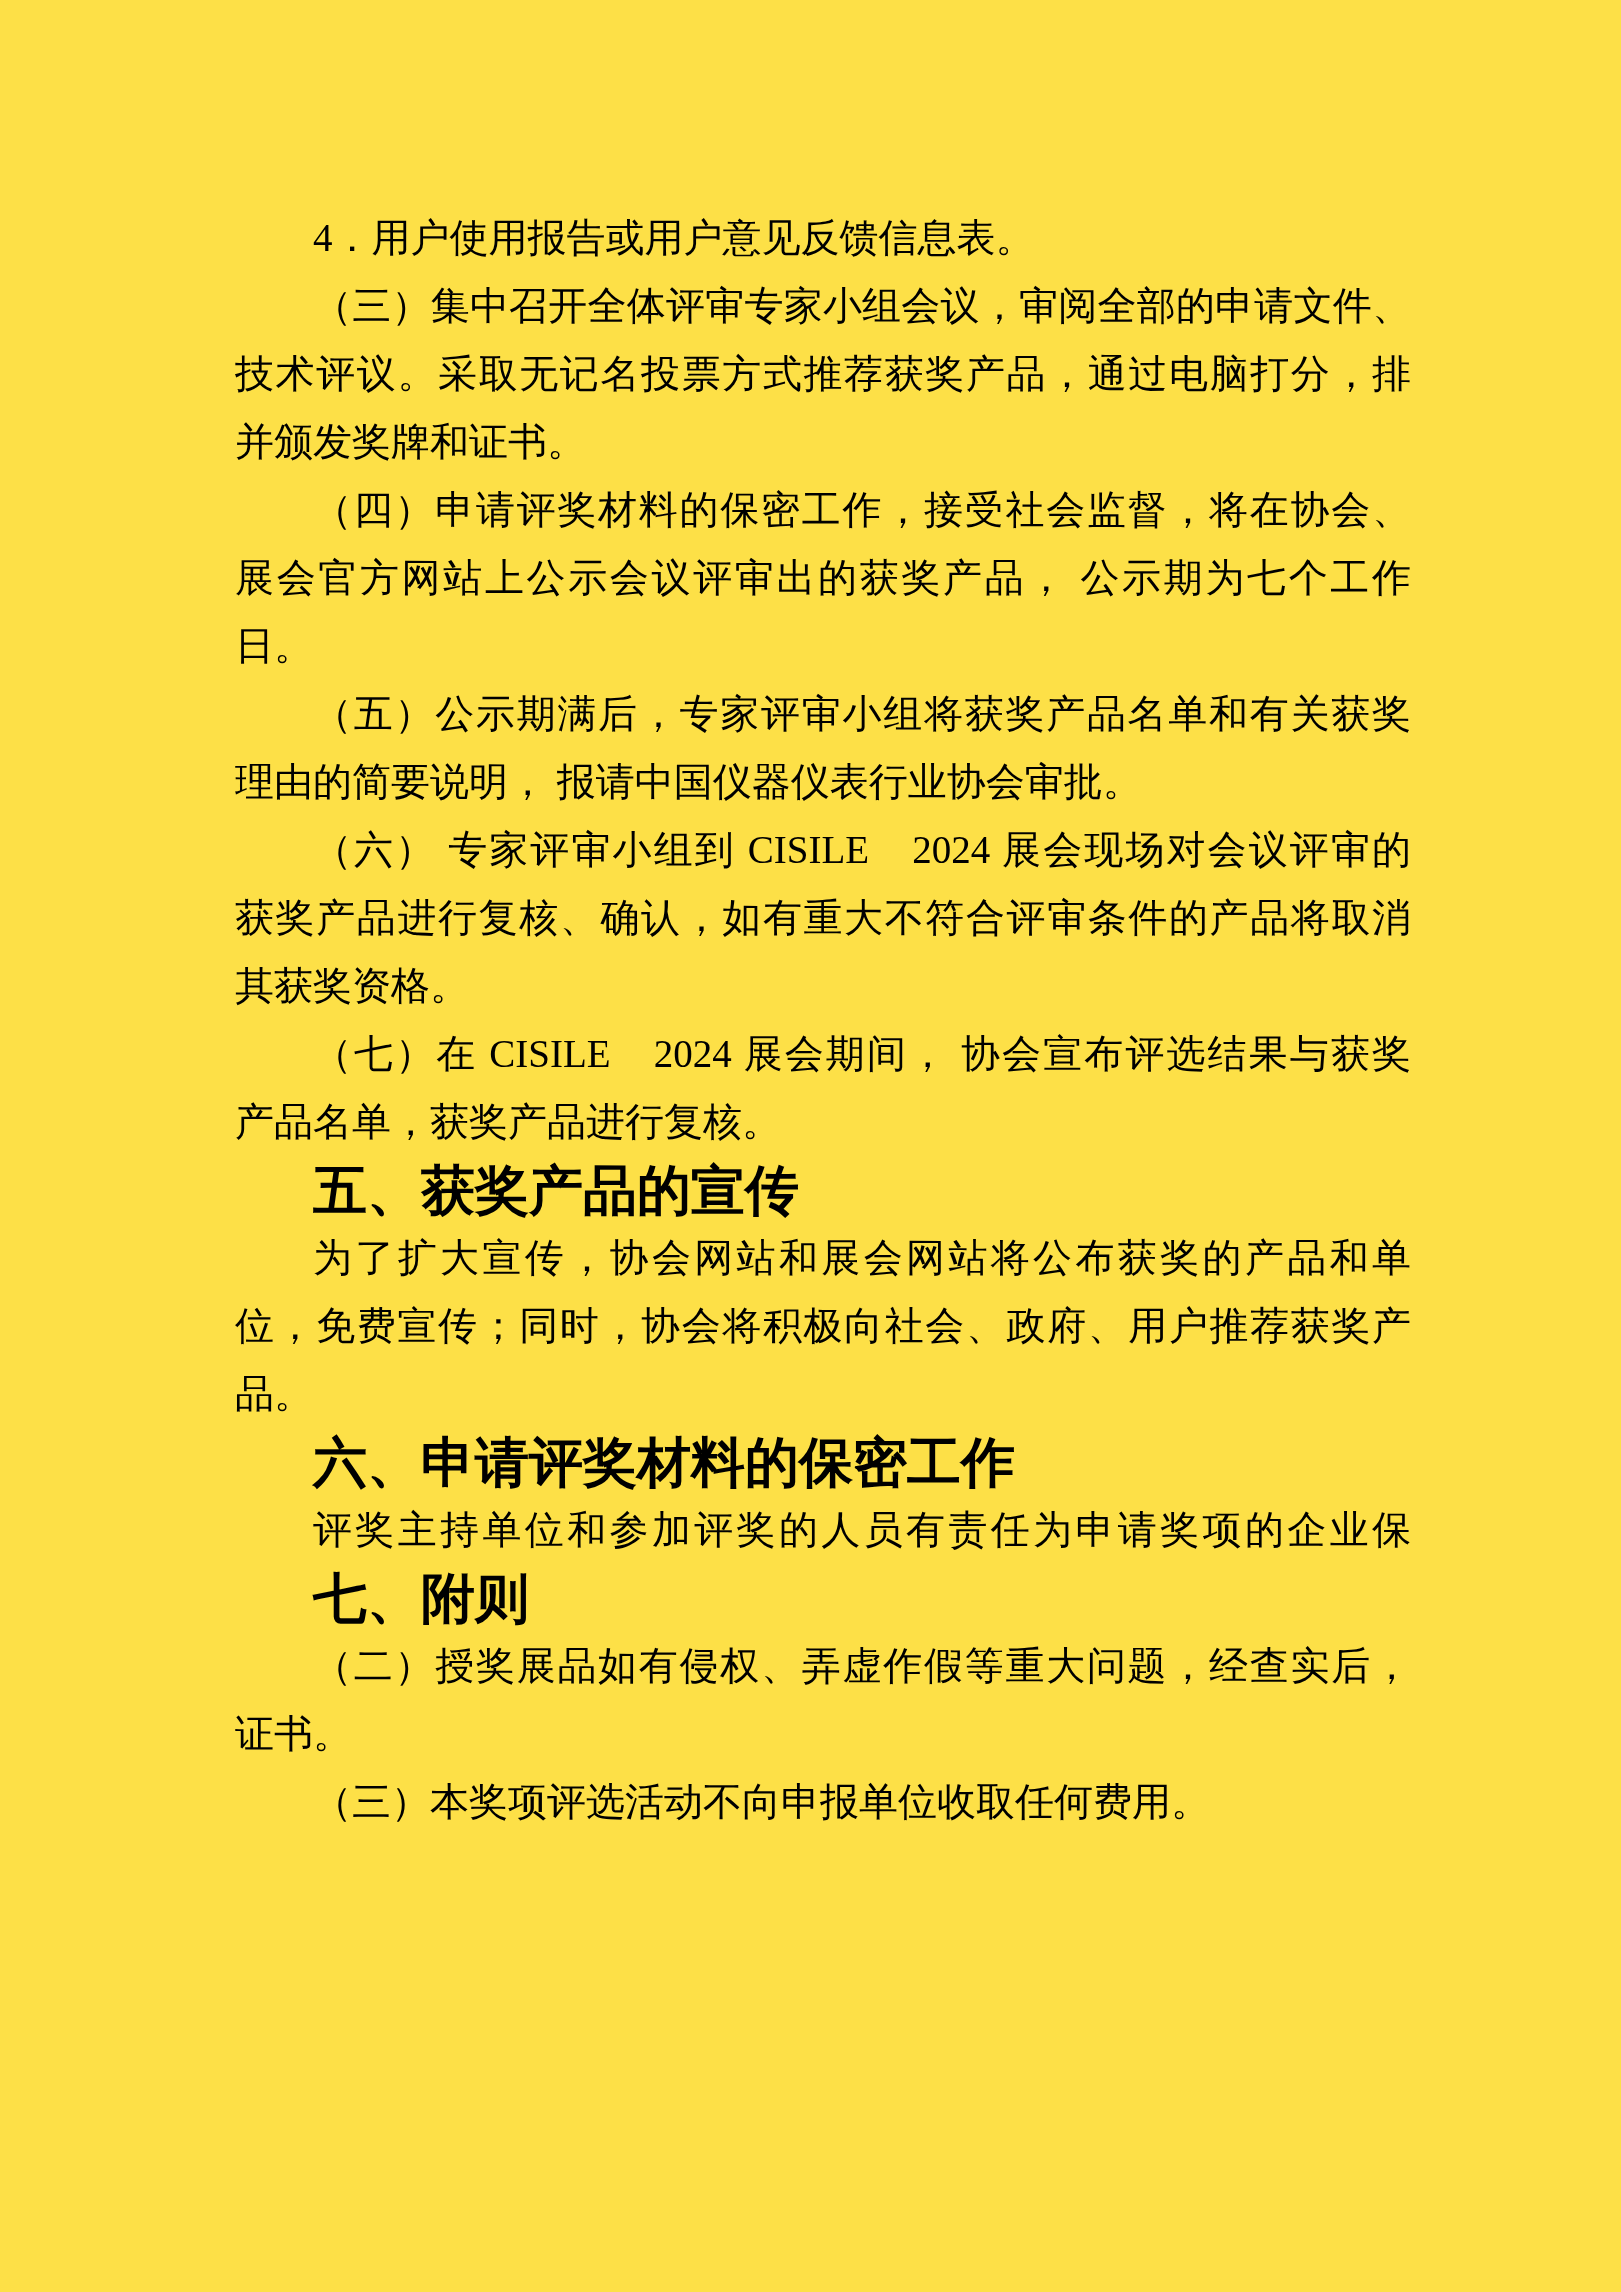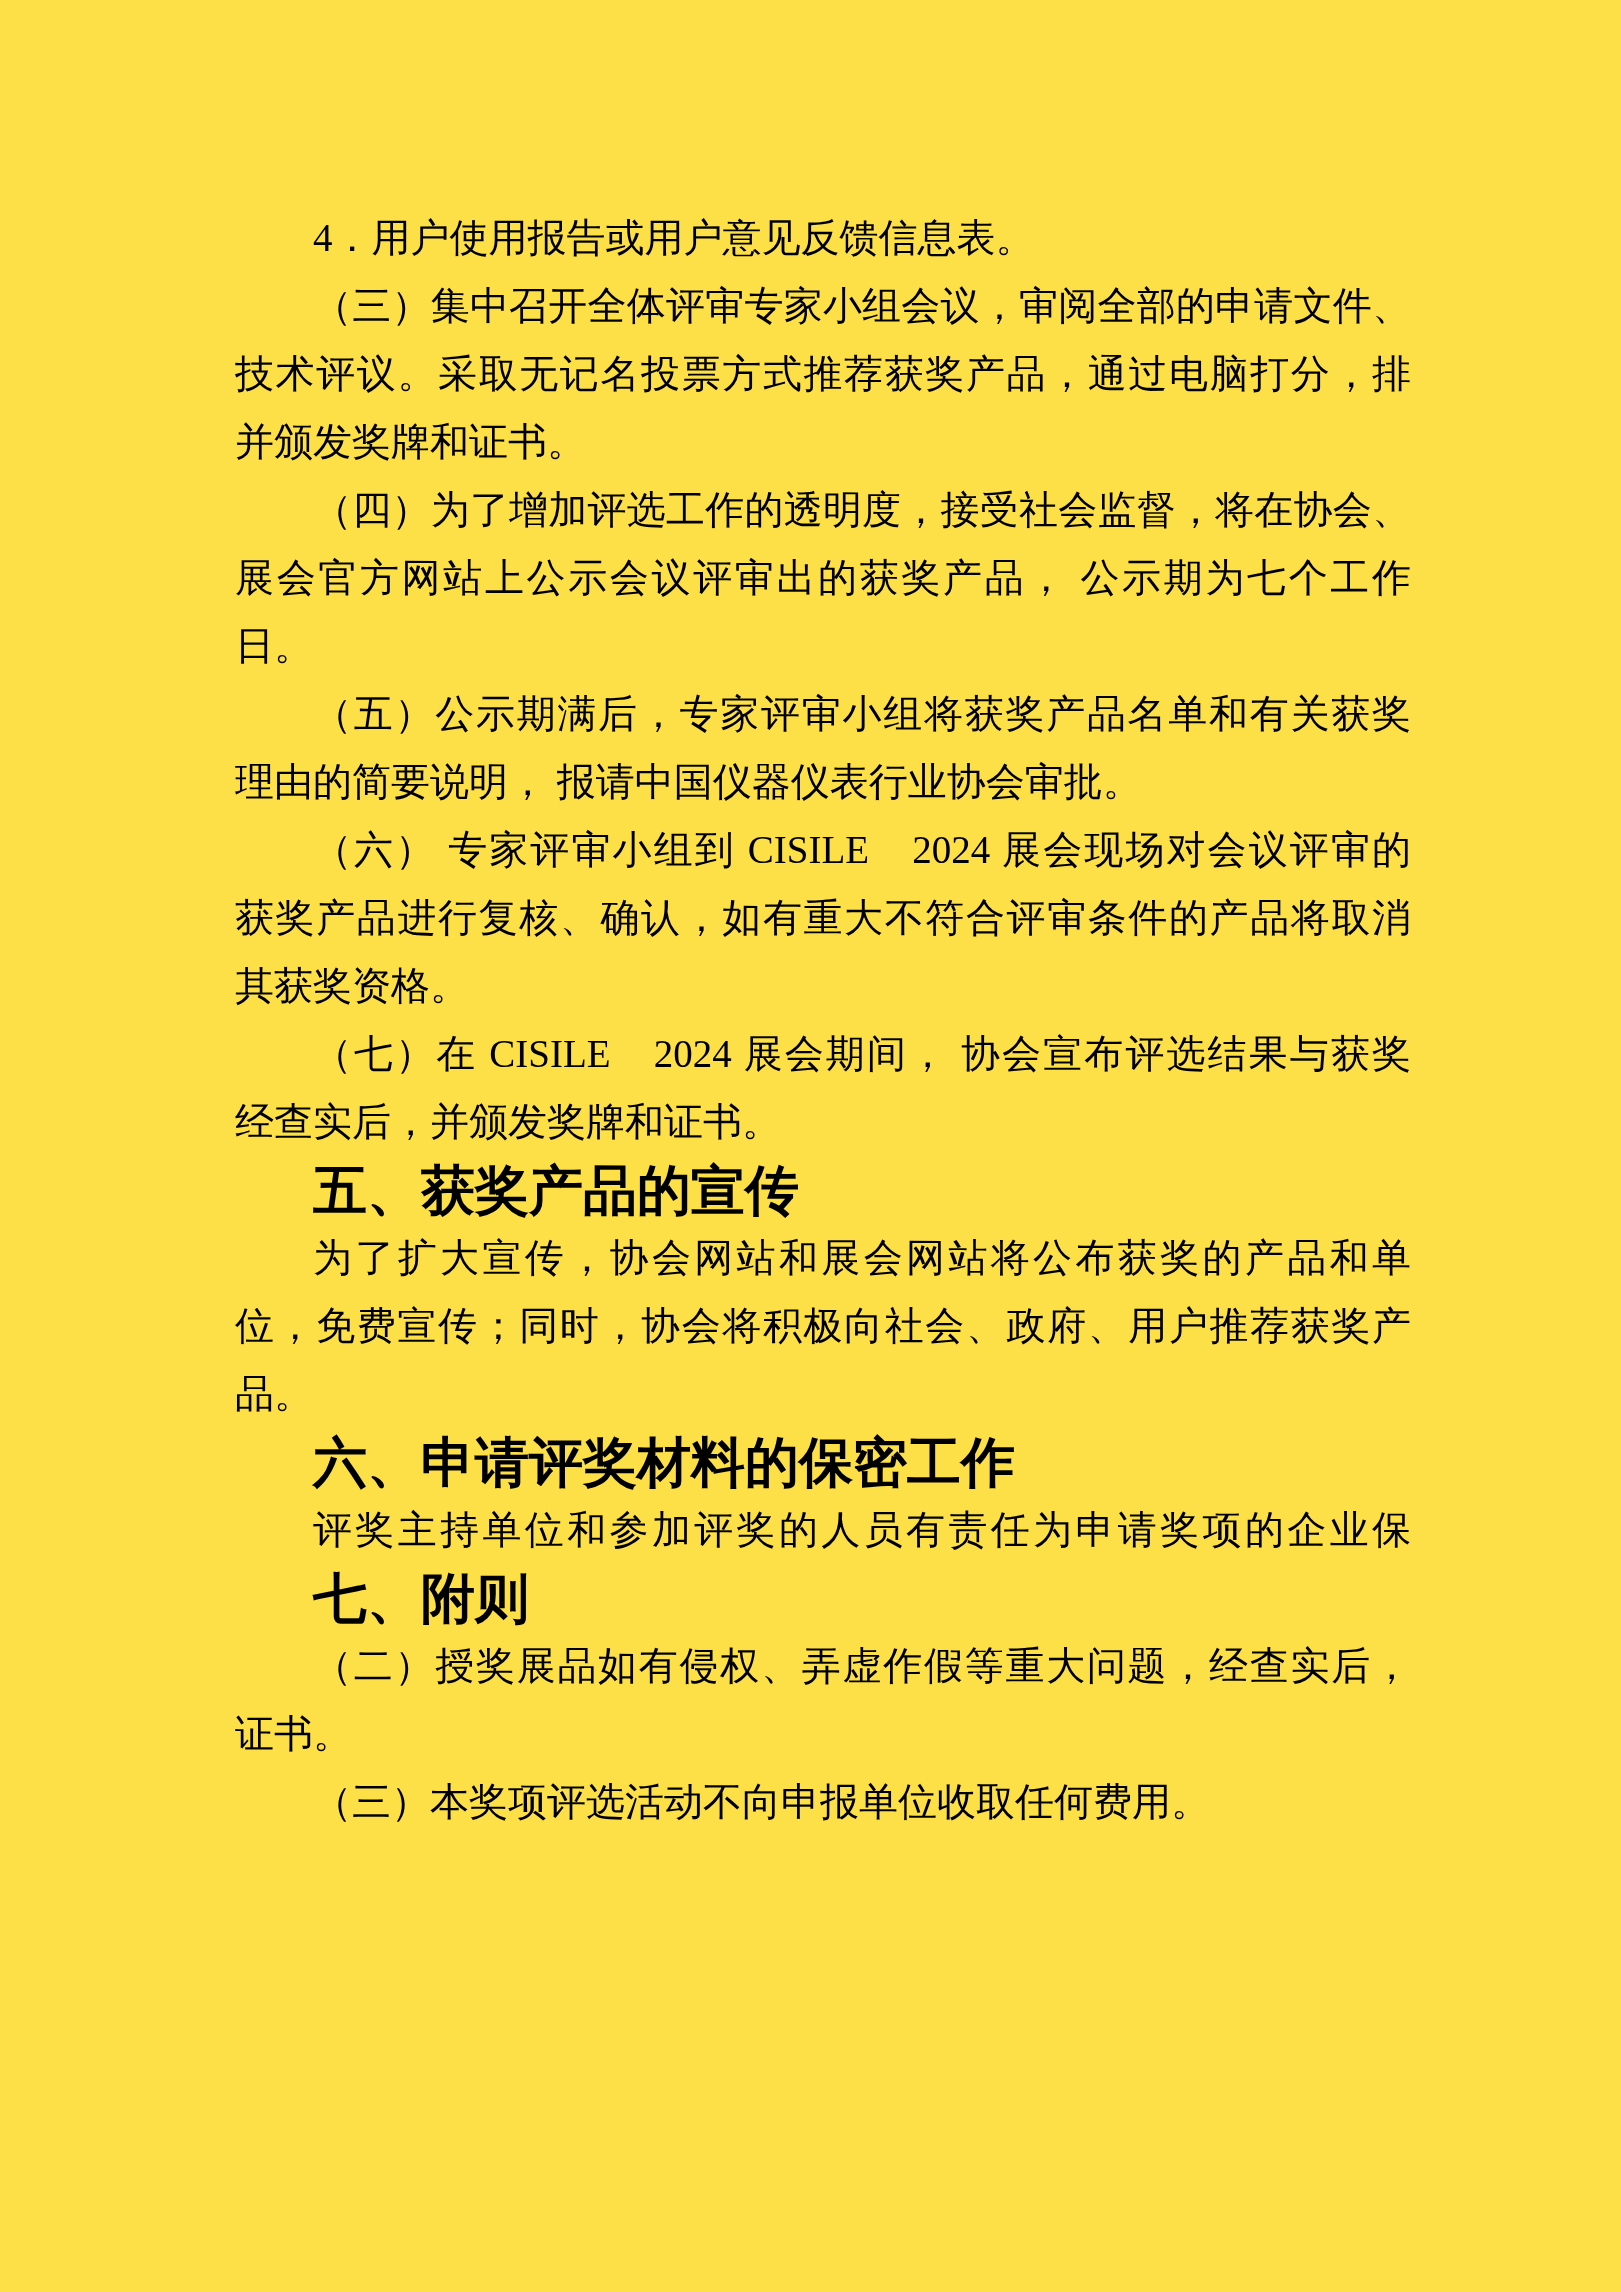--- a/index.html
+++ b/index.html
@@ -39,30 +39,30 @@
 </style>
 </head>
 <body>
 
 <div class="page">
   <div class="doc" id="doc-lines">
       <div class="line indent">4．用户使用报告或用户意见反馈信息表。</div>
       <div class="line indent just">（三）集中召开全体评审专家小组会议，审阅全部的申请文件、</div>
       <div class="line just">技术评议。采取无记名投票方式推荐获奖产品，通过电脑打分，排</div>
       <div class="line">并颁发奖牌和证书。</div>
-      <div class="line indent just">（四）为了增加评选工作的透明度，接受社会监督，将在协会、</div>
+      <div class="line indent just">（四）申请评奖材料的保密工作，接受社会监督，将在协会、</div>
       <div class="line just">展会官方网站上公示会议评审出的获奖产品，&nbsp;公示期为七个工作</div>
       <div class="line">日。</div>
       <div class="line indent just">（五）公示期满后，专家评审小组将获奖产品名单和有关获奖</div>
       <div class="line">理由的简要说明，&nbsp;报请中国仪器仪表行业协会审批。</div>
       <div class="line indent just">（六）&nbsp;专家评审小组到 CISILE　2024 展会现场对会议评审的</div>
       <div class="line just">获奖产品进行复核、确认，如有重大不符合评审条件的产品将取消</div>
       <div class="line">其获奖资格。</div>
       <div class="line indent just">（七）在 CISILE　2024 展会期间，&nbsp;协会宣布评选结果与获奖</div>
-      <div class="line">经查实后，并颁发奖牌和证书。</div>
+      <div class="line">产品名单，获奖产品进行复核。</div>
       <div class="line indent heading">五、获奖产品的宣传</div>
       <div class="line indent just">为了扩大宣传，协会网站和展会网站将公布获奖的产品和单</div>
       <div class="line just">位，免费宣传；同时，协会将积极向社会、政府、用户推荐获奖产</div>
       <div class="line">品。</div>
       <div class="line indent heading">六、申请评奖材料的保密工作</div>
       <div class="line indent just">评奖主持单位和参加评奖的人员有责任为申请奖项的企业保</div>
       <div class="line indent heading">七、附则</div>
       <div class="line indent just">（二）授奖展品如有侵权、弄虚作假等重大问题，经查实后，</div>
       <div class="line">证书。</div>
       <div class="line indent">（三）本奖项评选活动不向申报单位收取任何费用。</div>

